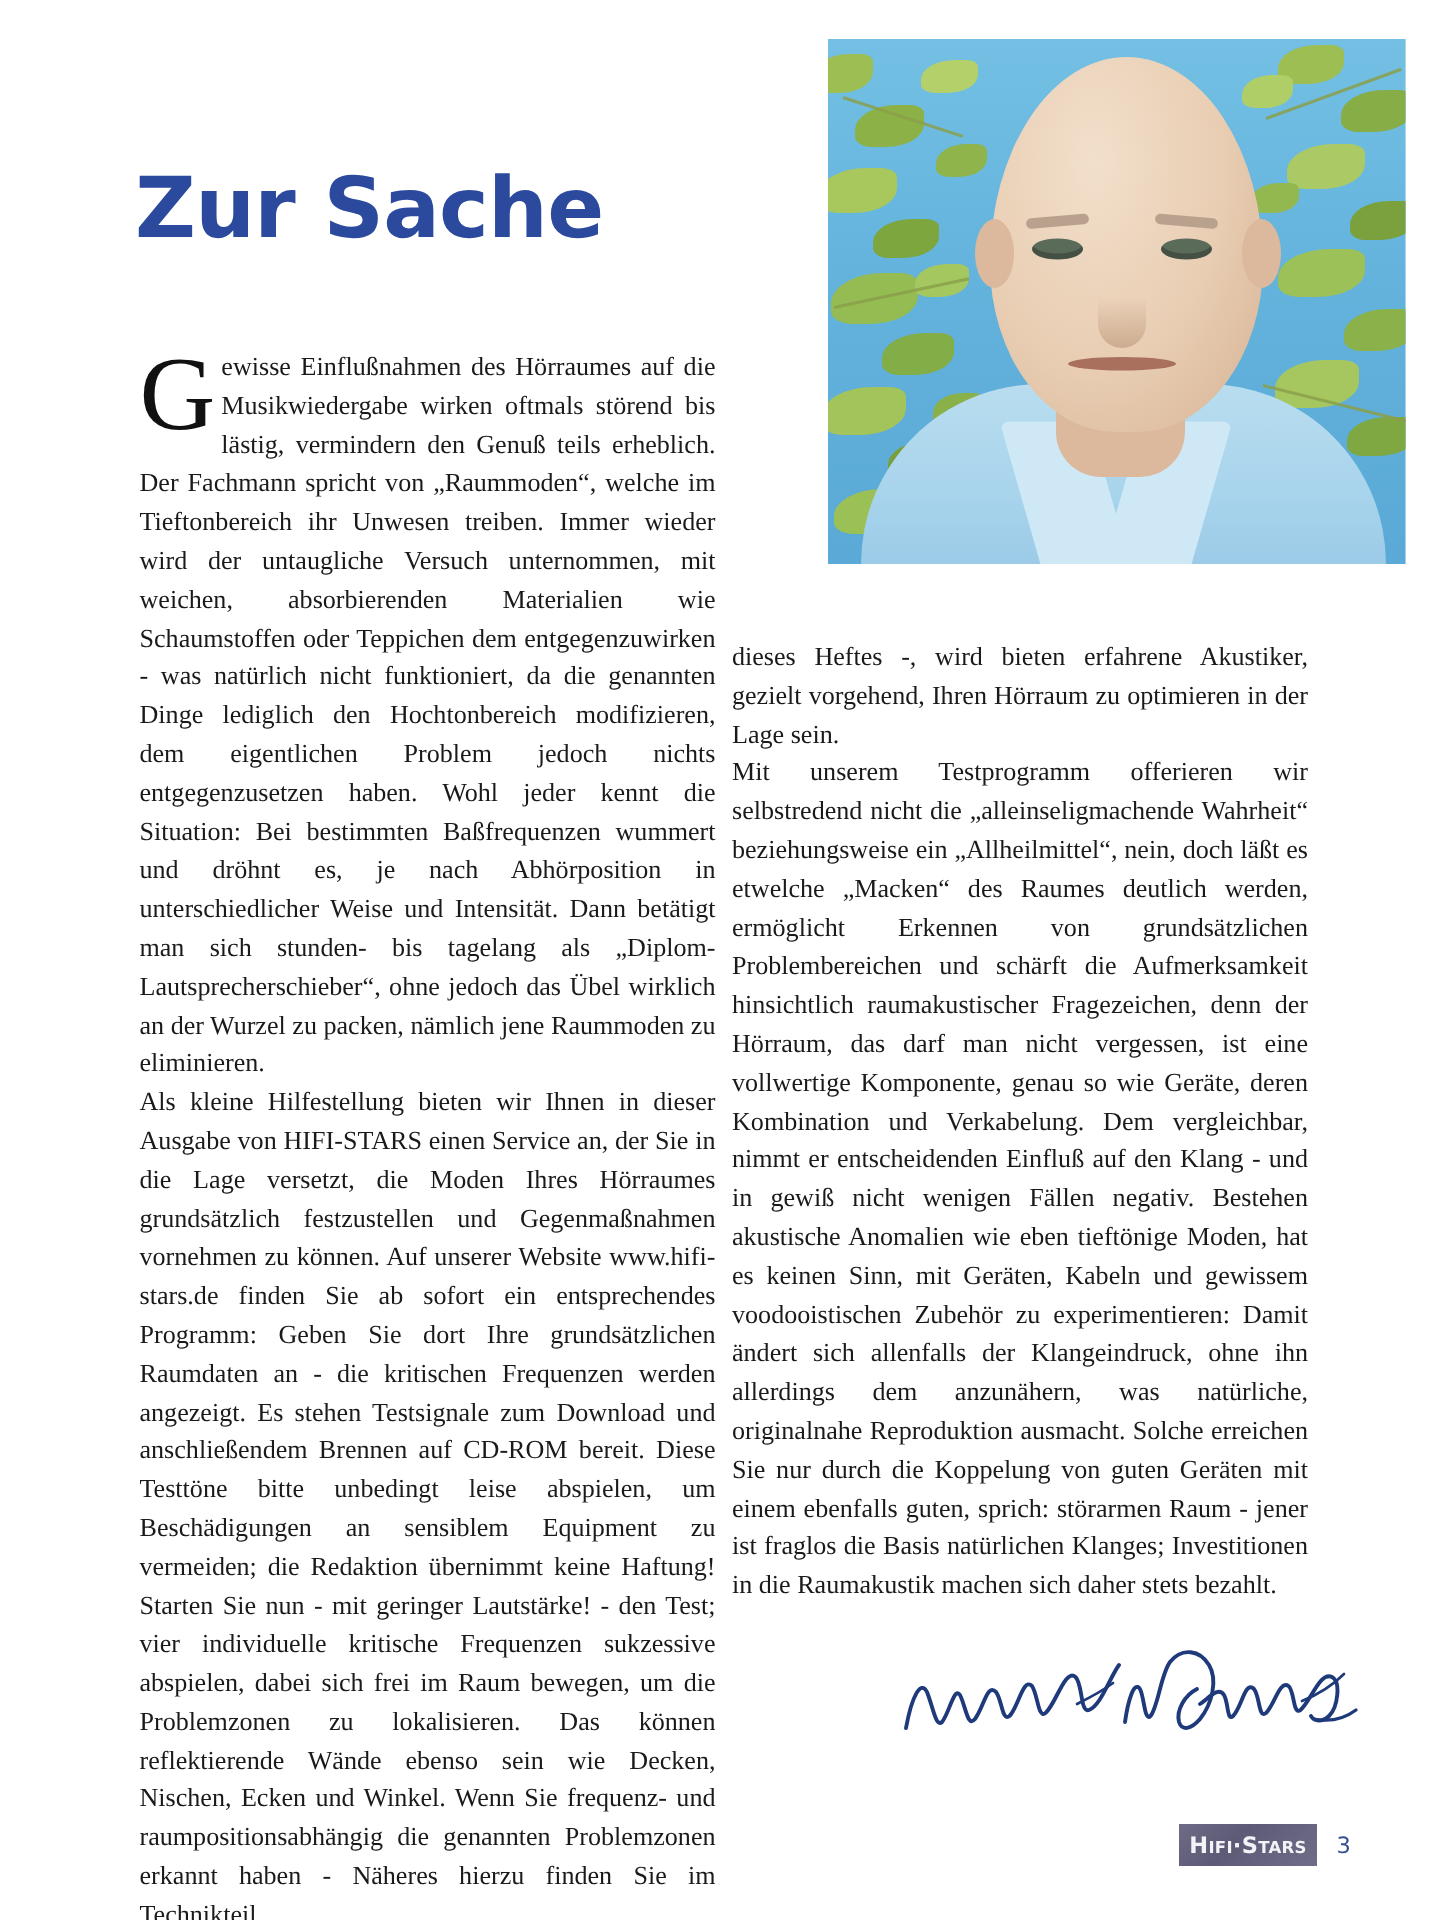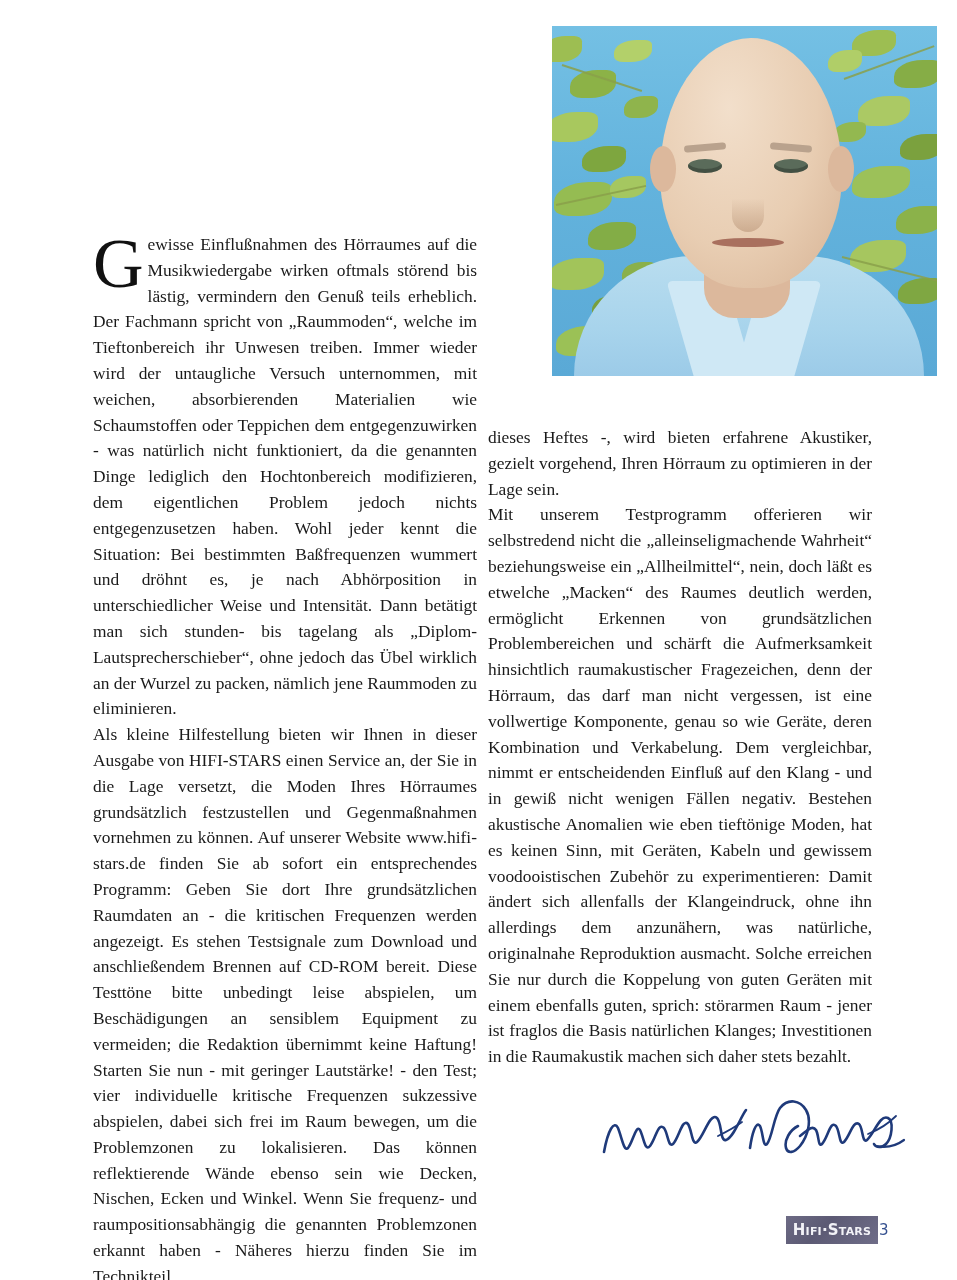--- a/index.html
+++ b/index.html
@@ -191,21 +191,21 @@
     height: 90px;
   }
 
   
   .footer {
     position: absolute;
     left: 786px;
     top: 1216px;
     display: flex;
     align-items: center;
-    gap: 1px;
+    gap: 13px;
   }
   .logo-box {
     width: 92px;
     height: 28px;
     background: linear-gradient(135deg, #6d6b85 0%, #5c5a74 40%, #6f6d88 100%);
     display: flex;
     align-items: center;
     justify-content: center;
   }
   .logo-text {
@@ -221,20 +221,21 @@
     font-family: "DejaVu Sans", "Liberation Sans", sans-serif;
     font-size: 15px;
     color: #34508f;
   }
 </style>
 </head>
 <body>
 
 <div class="page">
 
+  <h1 class="headline">Zur Sache</h1>
 
   <div class="portrait">
     <div class="photo-sky"></div>
 
     <div class="foliage">
 
       <div class="leaf" style="left:-10px;  top:10px;  width:40px; height:26px; background:#9dbe52;"></div>
       <div class="leaf" style="left:18px;   top:44px;  width:46px; height:28px; background:#8cb247;"></div>
       <div class="leaf" style="left:-6px;   top:86px;  width:52px; height:30px; background:#a8c85e;"></div>
       <div class="leaf" style="left:30px;   top:120px; width:44px; height:26px; background:#7ea63f;"></div>

